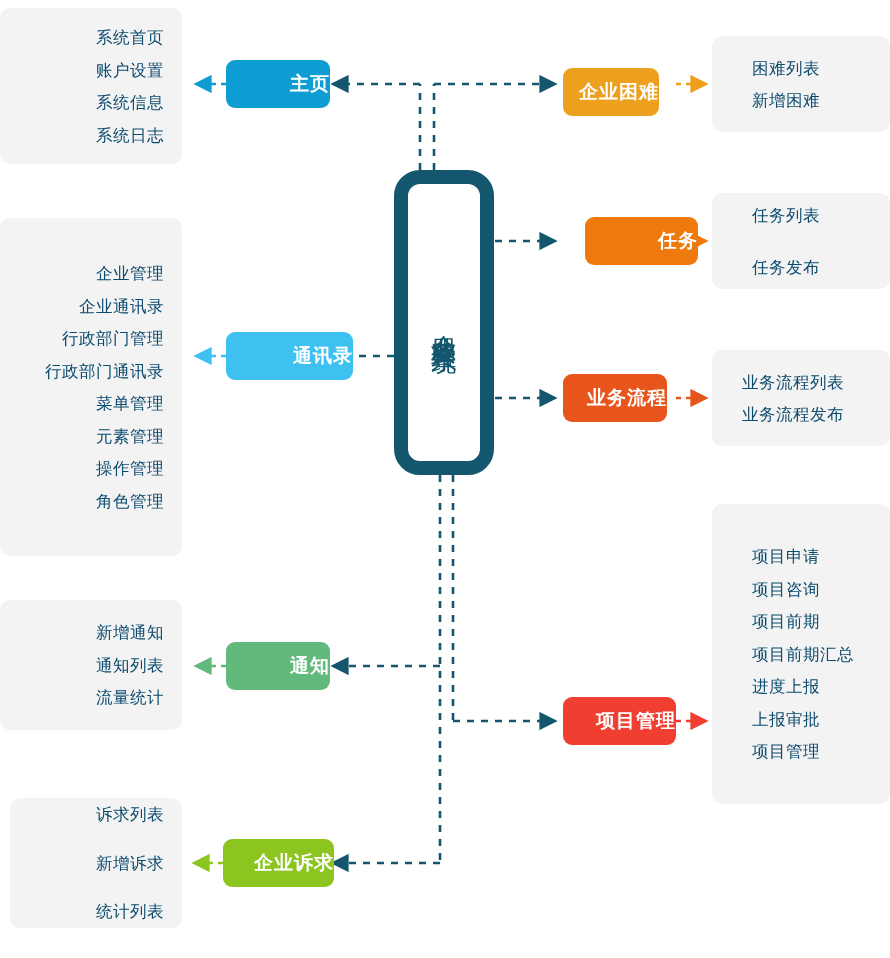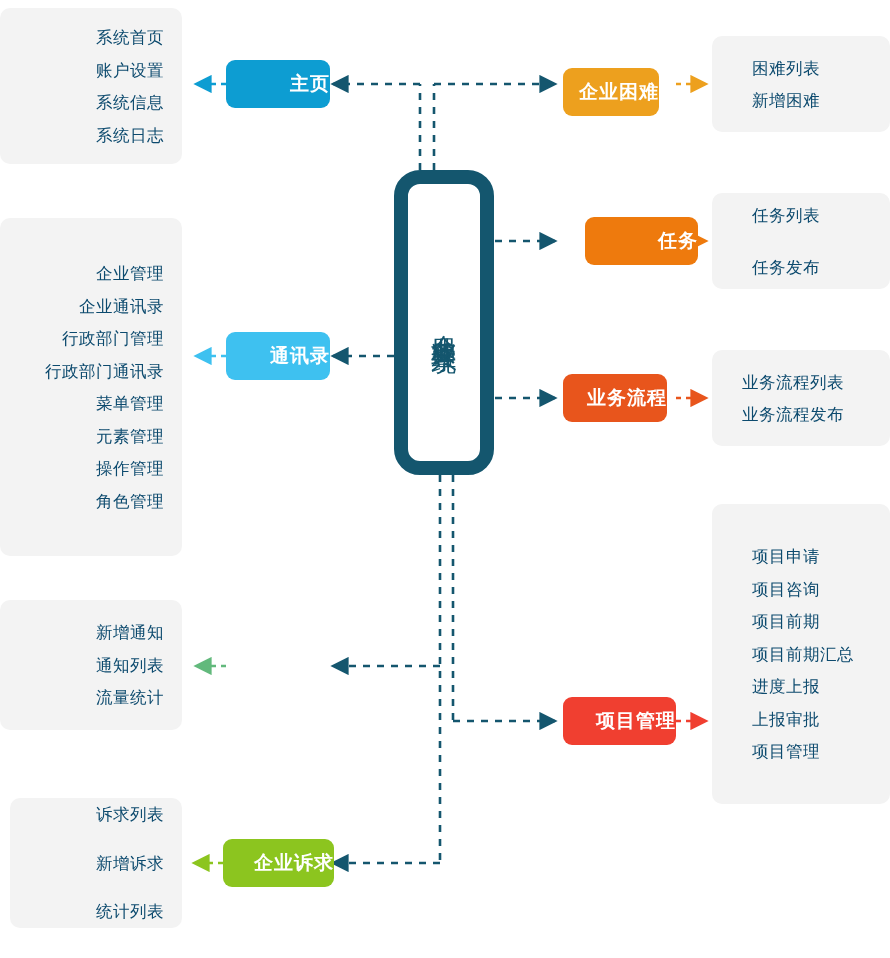--- a/index.html
+++ b/index.html
@@ -176,28 +176,31 @@
   <div class="panel align-right" style="left:0px;top:218px;width:182px;height:338px;">
     <div class="item">企业管理</div>
     <div class="item">企业通讯录</div>
     <div class="item">行政部门管理</div>
     <div class="item">行政部门通讯录</div>
     <div class="item">菜单管理</div>
     <div class="item">元素管理</div>
     <div class="item">操作管理</div>
     <div class="item">角色管理</div>
   </div>
-  <div class="node" style="left:226px;top:332px;width:104px;height:48px;background:#3ec1f0;">
+  <div class="node" style="left:226px;top:332px;width:127px;height:48px;background:#3ec1f0;">
     <span>通讯录</span>
   </div>
 
   <div class="panel align-right" style="left:0px;top:600px;width:182px;height:130px;">
     <div class="item">新增通知</div>
     <div class="item">通知列表</div>
     <div class="item">流量统计</div>
+  </div>
+  <div class="node" style="left:226px;top:642px;width:104px;height:48px;background:#62b97c;">
+    <span>通知</span>
   </div>
 
   <div class="panel align-right" style="left:10px;top:798px;width:172px;height:130px;gap:16px;">
     <div class="item">诉求列表</div>
     <div class="item">新增诉求</div>
     <div class="item">统计列表</div>
   </div>
   <div class="node" style="left:223px;top:839px;width:111px;height:48px;background:#8cc51f;">
     <span>企业诉求</span>
   </div>

